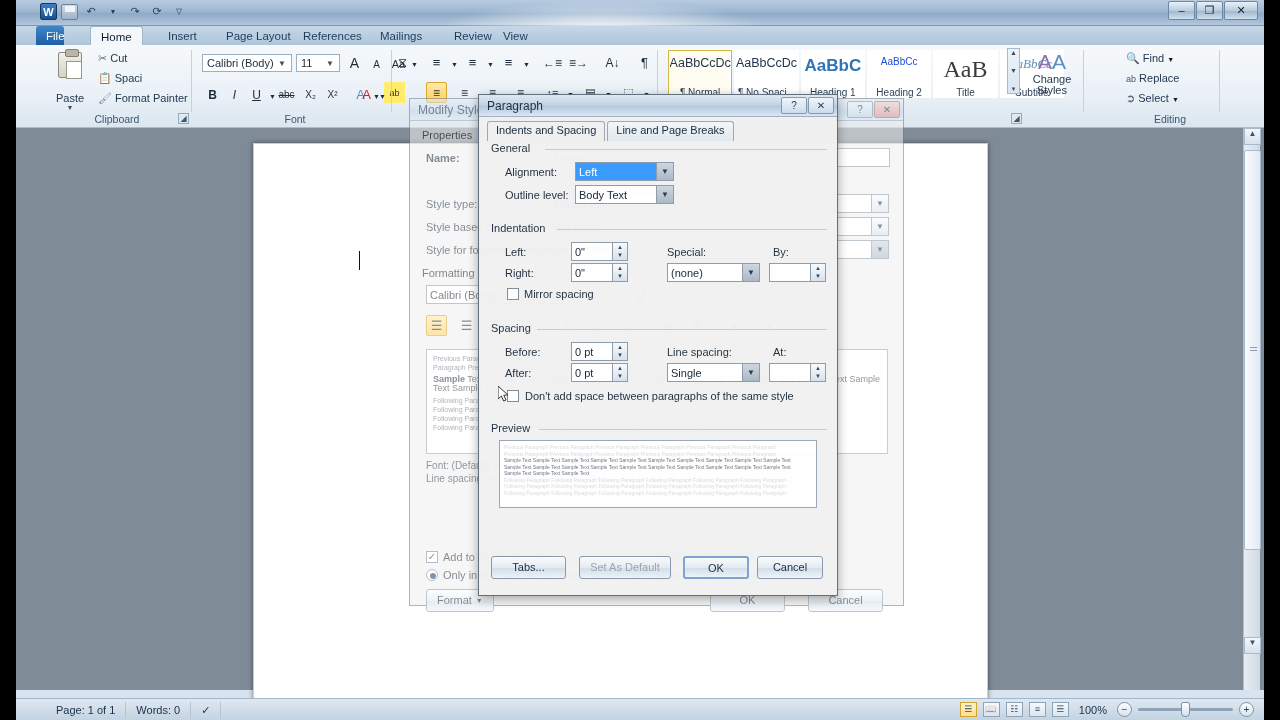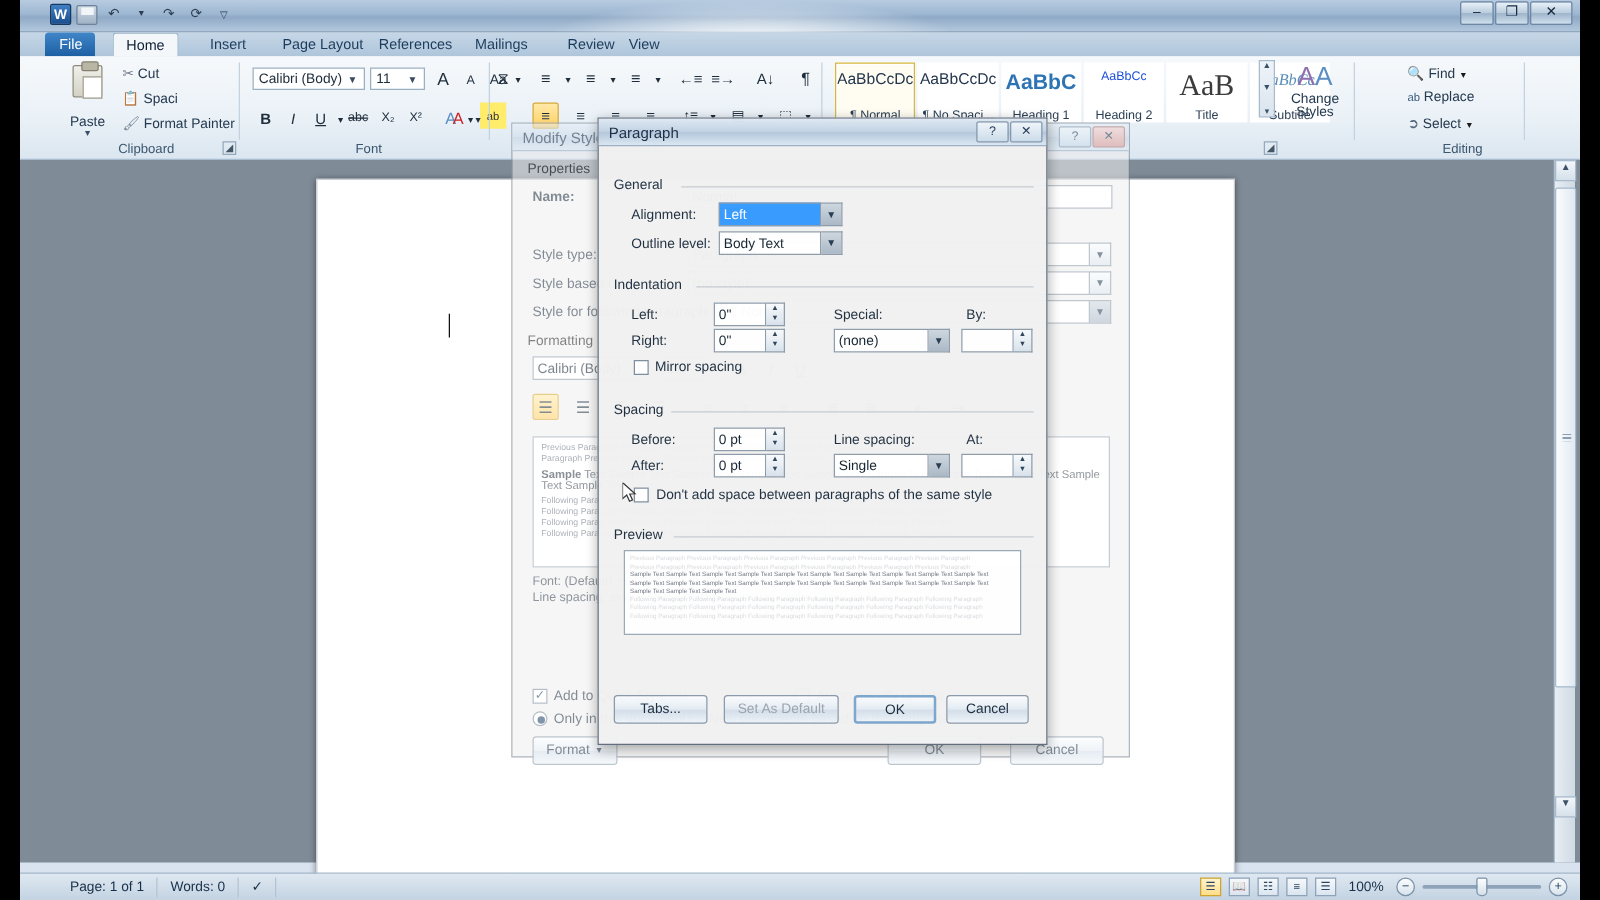--- a/index.html
+++ b/index.html
@@ -297,21 +297,21 @@
         <div class="qat-btn" style="font-size:8px">▽</div>
       </div>
       <div class="wincontrols">
         <div class="wc">–</div>
         <div class="wc">❐</div>
         <div class="wc close">✕</div>
       </div>
     </div>
 
     <div class="tabstrip">
-      <div class="tab file" style="left:20px;width:40px;text-align:right">File</div>
+      <div class="tab file" style="left:20px;width:28px;text-align:right">File</div>
       <div class="tab active" style="left:74px">Home</div>
       <div class="tab" style="left:142px">Insert</div>
       <div class="tab" style="left:200px">Page Layout</div>
       <div class="tab" style="left:277px">References</div>
       <div class="tab" style="left:354px">Mailings</div>
       <div class="tab" style="left:428px">Review</div>
       <div class="tab" style="left:477px">View</div>
       <div class="helprow">
         <span>^</span>
         <div class="help-circle">?</div>
@@ -567,20 +567,24 @@
 
     <div class="dialog" id="paragraph-dialog">
       <div class="dlg-title">
         <span>Paragraph</span>
         <div class="btns">
           <div class="tb">?</div>
           <div class="tb">✕</div>
         </div>
       </div>
 
+      <div class="ptabs">
+        <div class="ptab active">Indents and Spacing</div>
+        <div class="ptab">Line and Page Breaks</div>
+      </div>
 
       <div class="pbody">
 
         <div style="position:absolute;left:4px;top:2px" class="grpbox-label">General</div>
         <div class="pline" style="left:58px;top:9px;width:282px"></div>
 
         <div class="flabel" style="position:absolute;left:18px;top:26px">Alignment:</div>
         <div class="ffield" style="position:absolute;left:88px;top:22px;width:82px;background:#3399ff;color:#fff">Left</div>
         <div class="fdrop dark" style="position:absolute;left:170px;top:22px">▼</div>
 

